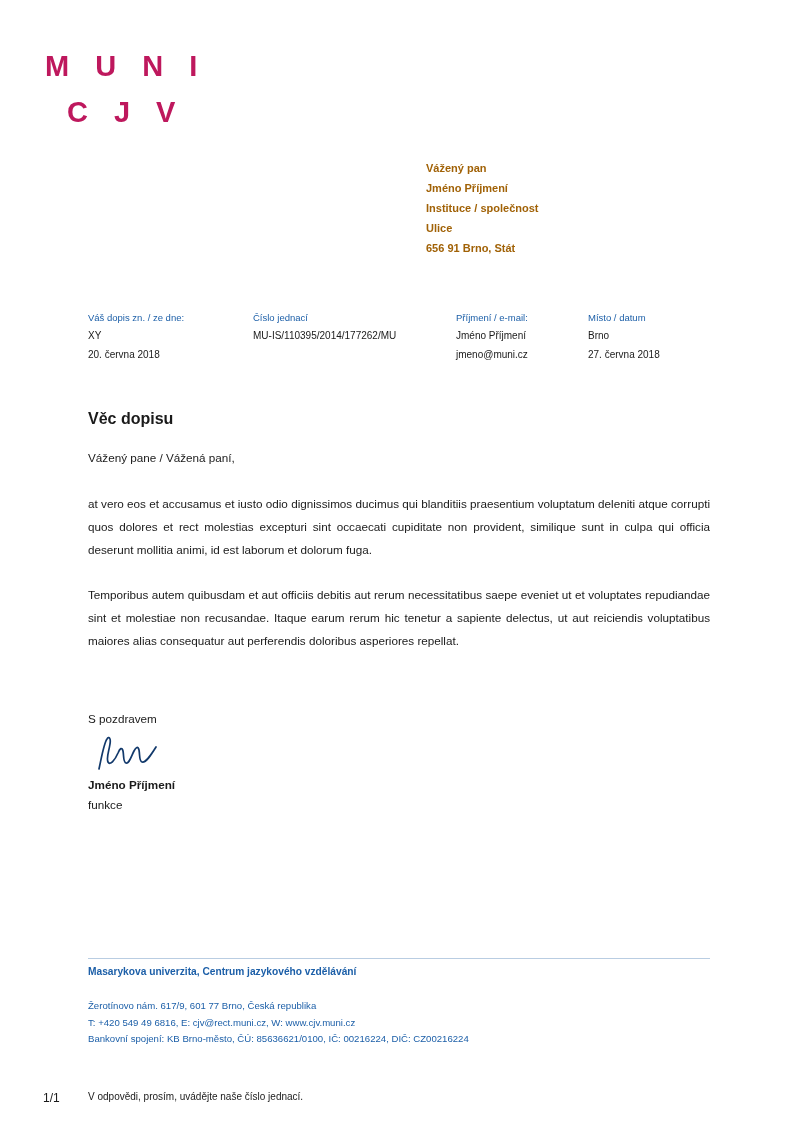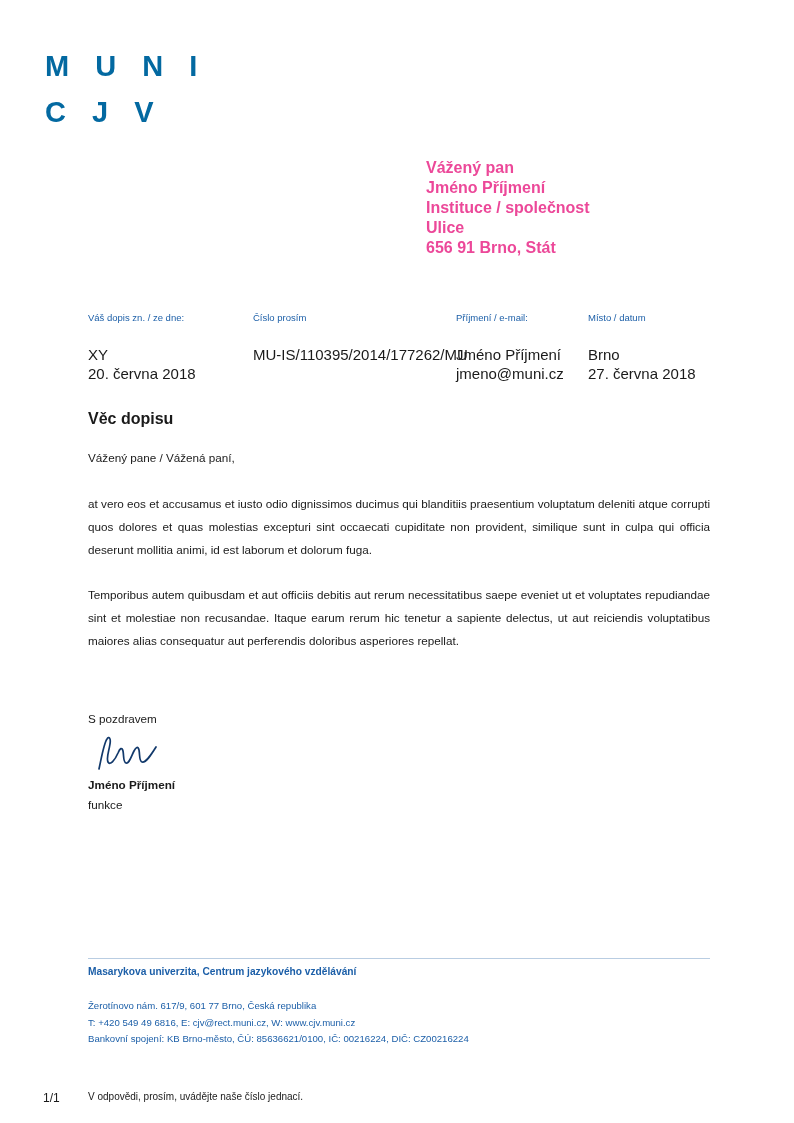--- a/index.html
+++ b/index.html
@@ -18,68 +18,69 @@
   .page {
     position: absolute;
     inset: 0;
   }
 
   
   .logo {
     position: absolute;
     left: 45px;
     top: 52px;
-    color: #0369a1;
+    color: #be185d;
     font-family: "Liberation Sans", sans-serif;
     font-weight: bold;
     line-height: 1;
     user-select: none;
+    text-align: center;
   }
   .logo .line1 {
     font-size: 29px;
     letter-spacing: 9px;
     display: block;
   }
   .logo .line2 {
     font-size: 29px;
     letter-spacing: 9px;
     display: block;
     margin-top: 17px;
   }
 
   
   .address {
     position: absolute;
     left: 426px;
     top: 158px;
-    font-size: 16px;
+    font-size: 11px;
     font-weight: bold;
     line-height: 20px;
-    color: #ec4899;
+    color: #a16207;
   }
 
   
   .refrow {
     position: absolute;
     left: 88px;
     top: 312px;
     width: 620px;
   }
   .refcol {
     position: absolute;
     top: 0;
   }
   .refcol .head {
     font-size: 9.5px;
     color: #1c5fa8;
-    margin-bottom: 22px;
+    margin-bottom: 3px;
     white-space: nowrap;
   }
   .refcol .val {
-    font-size: 15px;
+    font-size: 10px;
     color: #1a1a1a;
     line-height: 19px;
     white-space: nowrap;
   }
   .rc1 { left: 0; }
   .rc2 { left: 165px; }
   .rc3 { left: 368px; }
   .rc4 { left: 500px; }
 
   
@@ -194,41 +195,41 @@
     <div>656 91 Brno, Stát</div>
   </div>
 
   <div class="refrow">
     <div class="refcol rc1">
       <div class="head">Váš dopis zn. / ze dne:</div>
       <div class="val">XY</div>
       <div class="val">20. června 2018</div>
     </div>
     <div class="refcol rc2">
-      <div class="head">Číslo prosím</div>
+      <div class="head">Číslo jednací</div>
       <div class="val">MU-IS/110395/2014/177262/MU</div>
     </div>
     <div class="refcol rc3">
       <div class="head">Příjmení / e-mail:</div>
       <div class="val">Jméno Příjmení</div>
       <div class="val">jmeno@muni.cz</div>
     </div>
     <div class="refcol rc4">
       <div class="head">Místo / datum</div>
       <div class="val">Brno</div>
       <div class="val">27. června 2018</div>
     </div>
   </div>
 
   <div class="subject">Věc dopisu</div>
 
   <div class="salutation">Vážený pane / Vážená paní,</div>
 
   <div class="bodytext">
-    <p>at vero eos et accusamus et iusto odio dignissimos ducimus qui blanditiis praesentium voluptatum deleniti atque corrupti quos dolores et quas molestias excepturi sint occaecati cupiditate non provident, similique sunt in culpa qui officia deserunt mollitia animi, id est laborum et dolorum fuga.</p>
+    <p>at vero eos et accusamus et iusto odio dignissimos ducimus qui blanditiis praesentium voluptatum deleniti atque corrupti quos dolores et rect molestias excepturi sint occaecati cupiditate non provident, similique sunt in culpa qui officia deserunt mollitia animi, id est laborum et dolorum fuga.</p>
     <p>Temporibus autem quibusdam et aut officiis debitis aut rerum necessitatibus saepe eveniet ut et voluptates repudiandae sint et molestiae non recusandae. Itaque earum rerum hic tenetur a sapiente delectus, ut aut reiciendis voluptatibus maiores alias consequatur aut perferendis doloribus asperiores repellat.</p>
   </div>
 
   <div class="closing">S pozdravem</div>
 
   <svg class="signature-img" viewBox="0 0 70 38">
     <path d="M6 36 C9 22, 11 10, 14 6 C16 3, 18 5, 17 11 C16 18, 13 25, 15 29 C17 33, 22 27, 25 20 C27 15, 29 14, 30 18 C31 23, 30 29, 33 30 C36 31, 38 24, 41 18 C43 14, 45 13, 46 17 C47 22, 46 28, 49 29 C53 30, 58 22, 63 14" fill="none" stroke="#12396b" stroke-width="1.7" stroke-linecap="round" stroke-linejoin="round"></path>
   </svg>
 
   <div class="signer-name">Jméno Příjmení</div>

